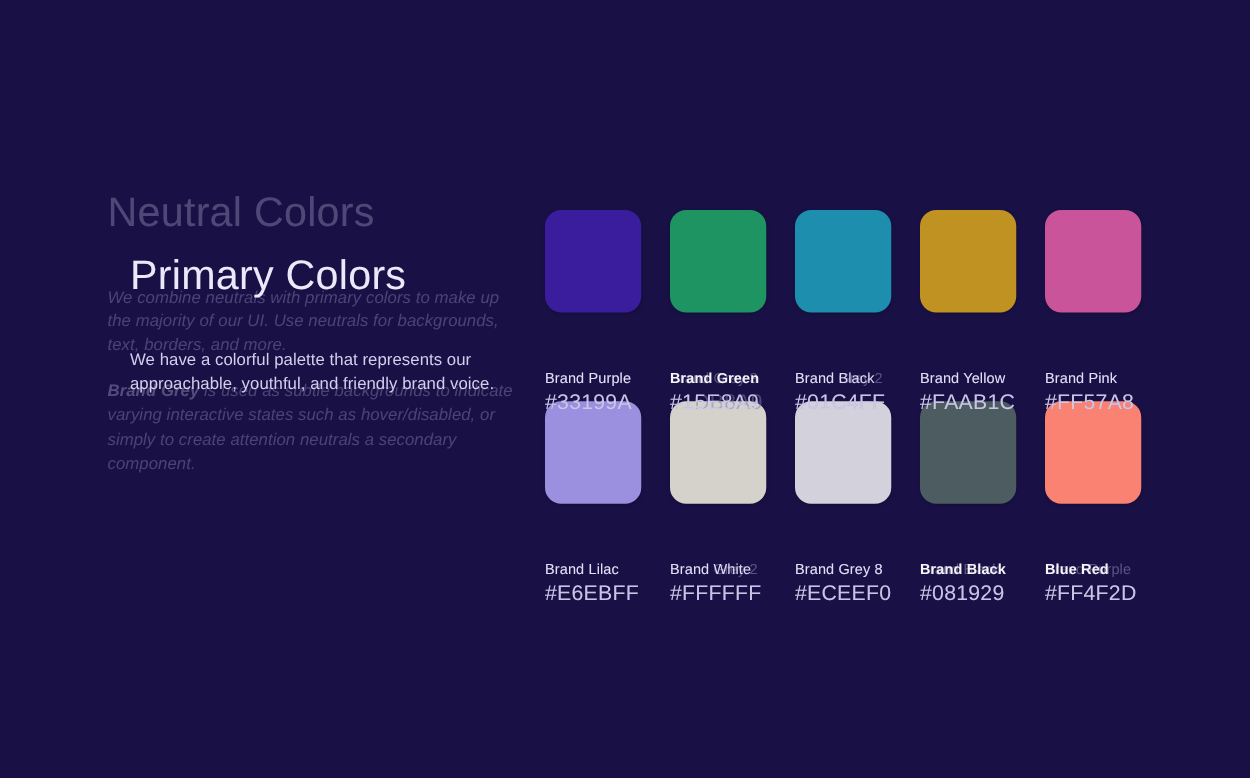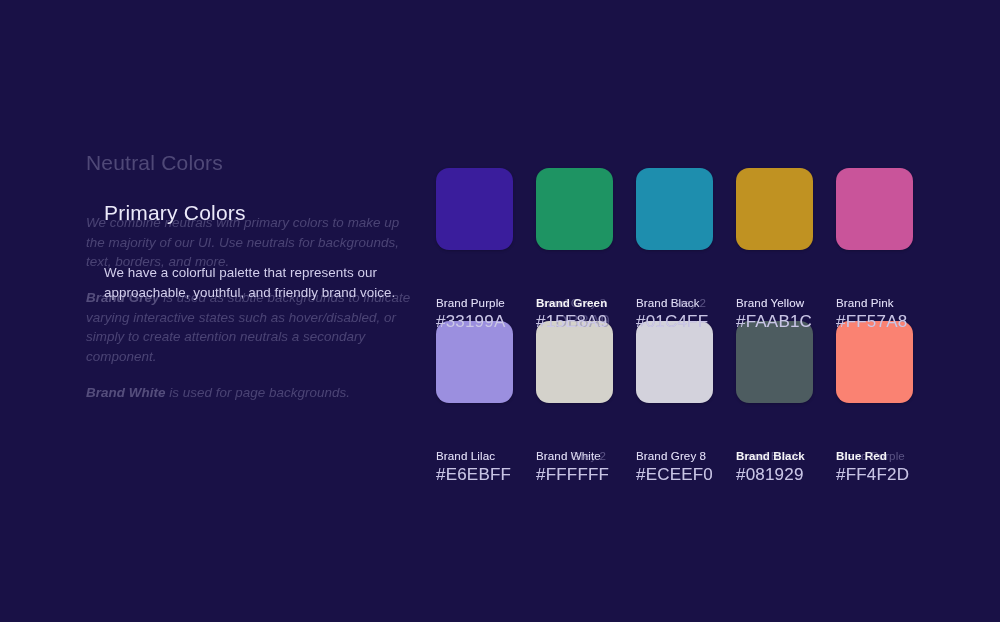--- a/index.html
+++ b/index.html
@@ -36,21 +36,21 @@
     top: 0;
     width: 330px;
   }
 
   
   .layer-out { opacity: 0.42; }
   
   .layer-in  { opacity: 0.97; margin-left: 18px; }
 
   .sect-heading {
-    font-size: 21px;
+    font-size: 33px;
     font-weight: 400;
     letter-spacing: 0.2px;
     margin: 0 0 38px 0;
     line-height: 1.2;
   }
   .layer-out .sect-heading { color: #9a95bc; }
   .layer-in  .sect-heading { color: #f2f0ff; }
 
   .body-par {
     font-size: 13.4px;
@@ -137,23 +137,20 @@
 
     <div class="layer layer-out">
       <h2 class="sect-heading">Neutral Colors</h2>
 
       <p class="body-par">
         <span>We combine neutrals with primary colors to make up the majority of our UI. Use neutrals for backgrounds, text, borders, and more.</span>
       </p>
       <p class="body-par">
         <b>Brand Grey</b><span> is used as subtle backgrounds to indicate varying interactive states such as hover/disabled, or simply to create attention neutrals a secondary component.</span>
       </p>
-      <p class="body-par">
-        <b>Brand White</b><span> is used for page backgrounds.</span>
-      </p>
     </div>
 
     <div class="layer layer-in">
       <h2 class="sect-heading">Primary Colors</h2>
 
       <p class="body-par">
         <span>We have a colorful palette that represents our approachable, youthful, and friendly brand voice.</span>
       </p>
     </div>
 

